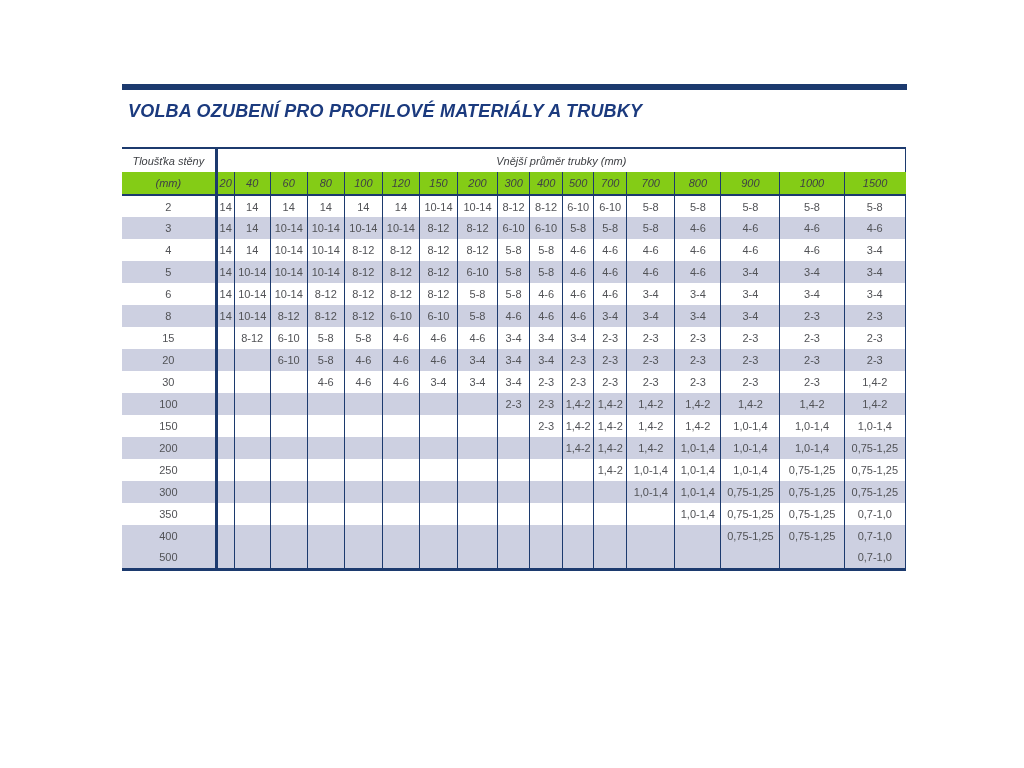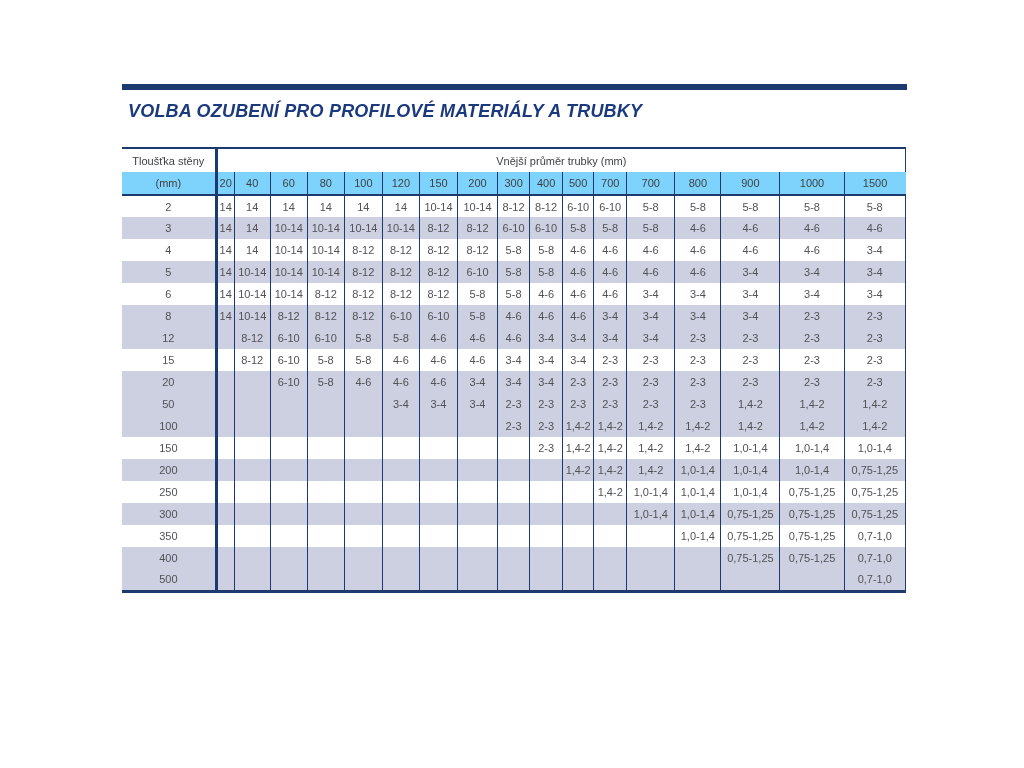--- a/index.html
+++ b/index.html
@@ -30,25 +30,25 @@
     border-collapse:collapse;table-layout:fixed;width:784px;
     border-top:2px solid var(--navy);
     border-bottom:3px solid var(--navy);
   }
   thead tr.group-row th{
     height:24px;font-size:11px;font-weight:normal;color:var(--headtext);
     text-align:center;vertical-align:middle;padding:0;background:#fff;
   }
   thead tr.cols-row th{
     height:23px;font-size:11px;font-weight:normal;color:var(--headtext);
-    text-align:center;vertical-align:middle;padding:0;background:#7dd3fc;
+    text-align:center;vertical-align:middle;padding:0;background:#84cc16;
     border-left:1px solid var(--navy);
   }
   thead tr.cols-row th.row-unit{border-left:none;}
-  thead{border-bottom:2px solid var(--navy);}
+  thead{border-bottom:2px solid var(--navy);font-style:italic;}
   th.row-head,td.row-label{border-right:3px solid var(--navy);}
   th.row-head{font-size:11px;font-weight:normal;color:var(--headtext);background:#fff;}
   th.group-title{border-right:1px solid var(--navy);margin-top:27px;}
   tbody td{
     height:22px;padding:0;text-align:center;vertical-align:middle;
     font-size:11px;color:var(--celltext);
     border-left:1px solid var(--navy);white-space:nowrap;overflow:hidden;
   }
   tbody td.row-label{border-left:none;}
   tbody td:last-child{border-right:1px solid var(--navy);}
@@ -226,40 +226,20 @@
             <td>4-6</td>
             <td>4-6</td>
             <td>4-6</td>
             <td>3-4</td>
             <td>3-4</td>
             <td>3-4</td>
             <td>3-4</td>
             <td>2-3</td>
             <td>2-3</td>
           </tr>
-          <tr class="stripe">
-            <td class="row-label">12</td>
-            <td></td>
-            <td>8-12</td>
-            <td>6-10</td>
-            <td>6-10</td>
-            <td>5-8</td>
-            <td>5-8</td>
-            <td>4-6</td>
-            <td>4-6</td>
-            <td>4-6</td>
-            <td>3-4</td>
-            <td>3-4</td>
-            <td>3-4</td>
-            <td>3-4</td>
-            <td>2-3</td>
-            <td>2-3</td>
-            <td>2-3</td>
-            <td>2-3</td>
-          </tr>
           <tr class="plain">
             <td class="row-label">15</td>
             <td></td>
             <td>8-12</td>
             <td>6-10</td>
             <td>5-8</td>
             <td>5-8</td>
             <td>4-6</td>
             <td>4-6</td>
             <td>4-6</td>
@@ -286,38 +266,38 @@
             <td>3-4</td>
             <td>3-4</td>
             <td>2-3</td>
             <td>2-3</td>
             <td>2-3</td>
             <td>2-3</td>
             <td>2-3</td>
             <td>2-3</td>
             <td>2-3</td>
           </tr>
-          <tr class="stripe">
-            <td class="row-label">50</td>
-            <td></td>
-            <td></td>
-            <td></td>
-            <td></td>
-            <td></td>
-            <td>3-4</td>
-            <td>3-4</td>
-            <td>3-4</td>
-            <td>2-3</td>
-            <td>2-3</td>
-            <td>2-3</td>
-            <td>2-3</td>
-            <td>2-3</td>
-            <td>2-3</td>
-            <td>1,4-2</td>
-            <td>1,4-2</td>
+          <tr class="plain">
+            <td class="row-label">30</td>
+            <td></td>
+            <td></td>
+            <td></td>
+            <td>4-6</td>
+            <td>4-6</td>
+            <td>4-6</td>
+            <td>3-4</td>
+            <td>3-4</td>
+            <td>3-4</td>
+            <td>2-3</td>
+            <td>2-3</td>
+            <td>2-3</td>
+            <td>2-3</td>
+            <td>2-3</td>
+            <td>2-3</td>
+            <td>2-3</td>
             <td>1,4-2</td>
           </tr>
           <tr class="stripe">
             <td class="row-label">100</td>
             <td></td>
             <td></td>
             <td></td>
             <td></td>
             <td></td>
             <td></td>

